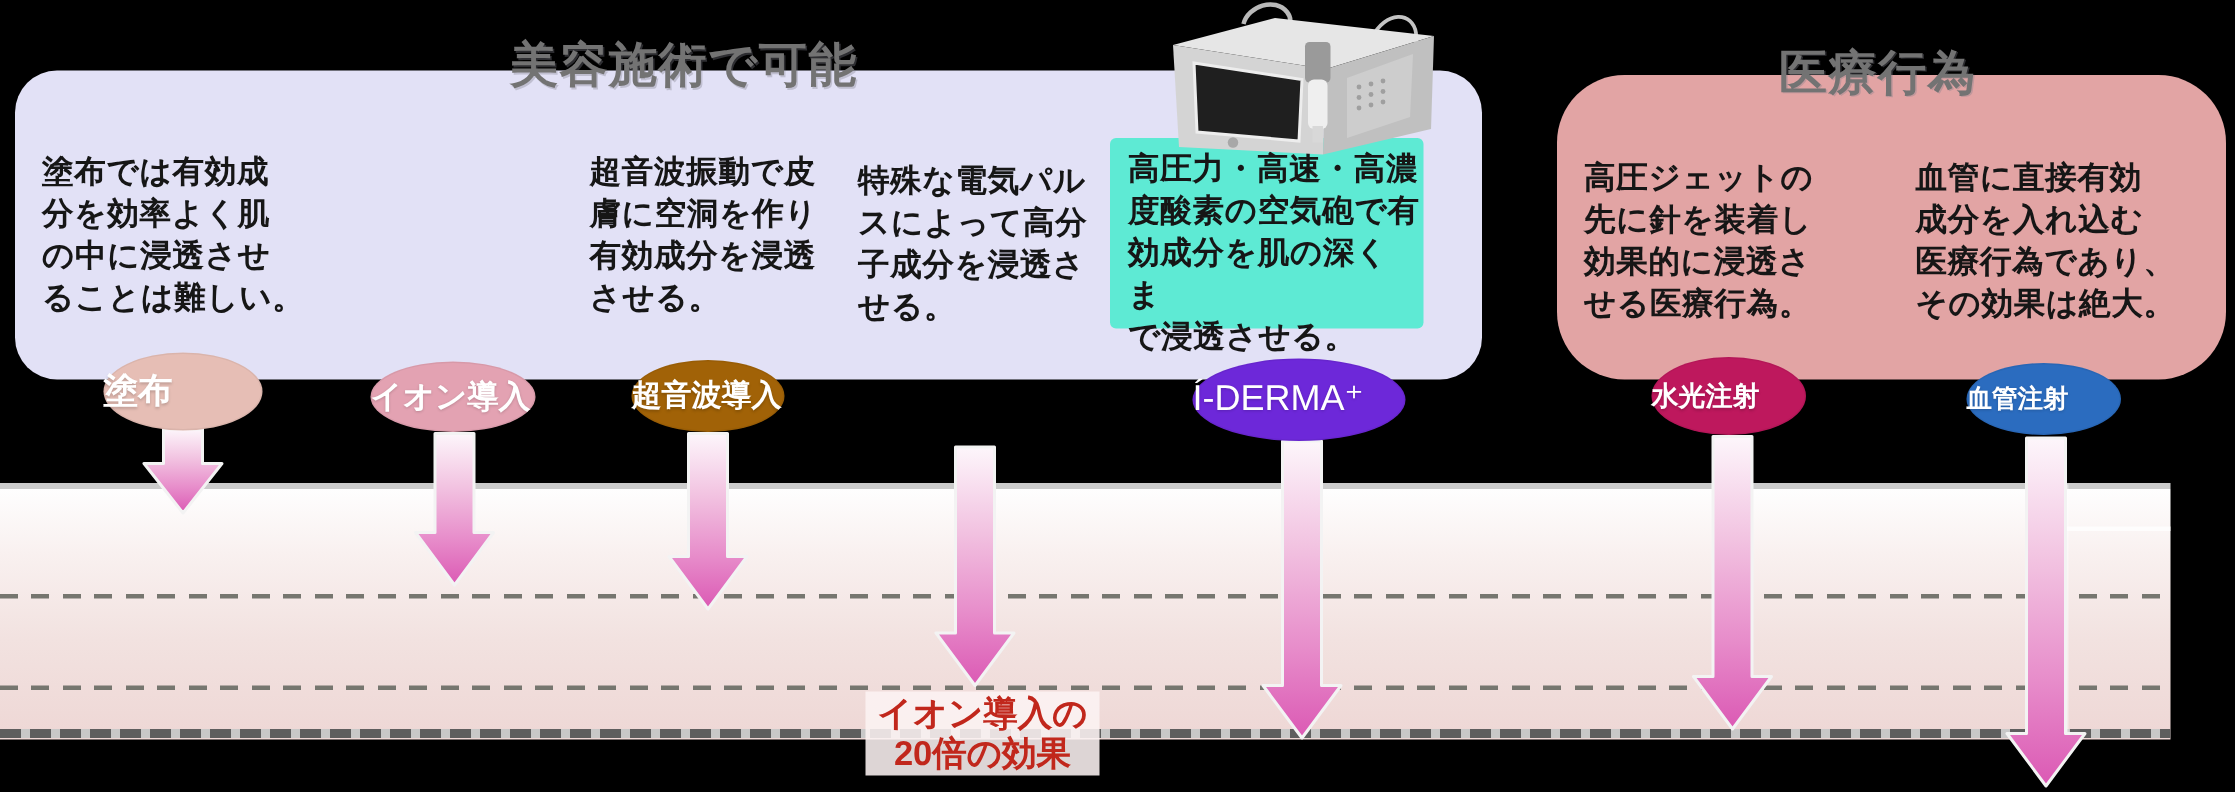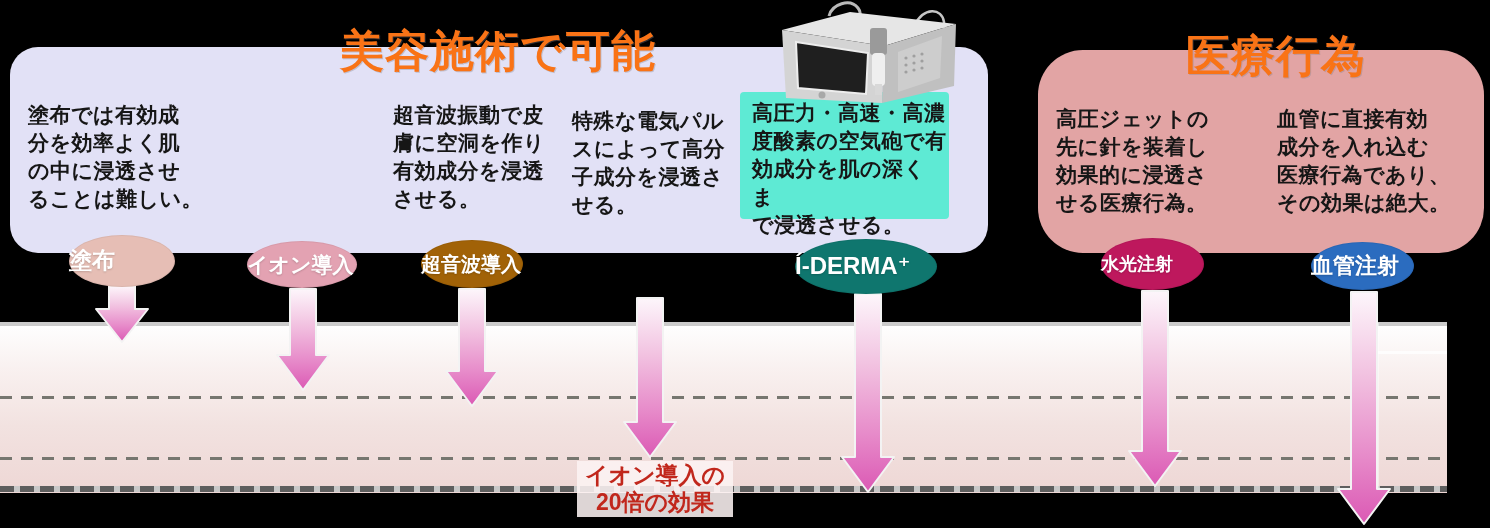--- a/index.html
+++ b/index.html
@@ -4,21 +4,21 @@
 <style>
   html,body{margin:0;padding:0;background:#000;}
   .canvas{
     position:relative;width:1490px;height:528px;overflow:hidden;
     font-family:"Liberation Sans","DejaVu Sans",sans-serif;
   }
   .panel{position:absolute;z-index:0;}
   .panel.beauty{left:10px;top:47px;width:978px;height:206px;border-radius:28px;}
   .panel.medical{left:1038px;top:50px;width:446px;height:203px;border-radius:45px;}
   .big-title{
-    position:absolute;z-index:6;font-weight:700;font-size:44px;color:#f97316;
+    position:absolute;z-index:6;font-weight:700;font-size:32px;color:#737373;
     letter-spacing:1px;white-space:nowrap;
     text-shadow:1px 1px 0 rgba(130,130,140,0.35);
   }
   .big-title.beauty{left:340px;top:22px;}
   .big-title.medical{left:1186px;top:27px;}
   .desc{
     position:absolute;z-index:2;font-size:21px;line-height:28px;font-weight:600;
     color:#161616;white-space:pre-line;letter-spacing:0.5px;
   }
   .yellow-note{
@@ -160,22 +160,22 @@
   <svg class="arrow" style="left:1126px;top:290px" width="58" height="197">
     <polygon points="16,1 42,1 42,161 55,161 29,196 3,161 16,161" fill="url(#arrowGrad)" stroke="#f3f3f3" stroke-width="2" stroke-linejoin="round"></polygon>
   </svg>
   <svg class="arrow" style="left:1335px;top:291px" width="58" height="234">
     <polygon points="16,1 42,1 42,198 55,198 29,233 3,198 16,198" fill="url(#arrowGrad)" stroke="#f3f3f3" stroke-width="2" stroke-linejoin="round"></polygon>
   </svg>
 
   <div class="oval" style="left: 69px; top: 235px; width: 106px; height: 52px; font-size: 23px; background-color: rgb(230, 190, 181);"><span>塗布</span></div>
   <div class="oval" style="left: 247px; top: 241px; width: 110px; height: 47px; font-size: 21px; background-color: rgb(227, 162, 178);"><span>イオン導入</span></div>
   <div class="oval" style="left: 421px; top: 240px; width: 102px; height: 48px; font-size: 20px; background-color: #a16207;"><span>超音波導入</span></div>
-  <div class="oval" style="left: 795px; top: 239px; width: 142px; height: 55px; font-size: 24px; font-weight: 700; background-color: #0f766e;"><span>Í-DERMA⁺</span></div>
+  <div class="oval" style="left: 795px; top: 239px; width: 142px; height: 55px; font-size: 24px; font-weight: 400; background-color: #6d28d9;"><span>Í-DERMA⁺</span></div>
   <div class="oval" style="left: 1101px; top: 238px; width: 103px; height: 52px; font-size: 18px; background-color: #be185d;"><span>水光注射</span></div>
-  <div class="oval" style="left: 1311px; top: 242px; width: 103px; height: 48px; font-size: 22px; background-color: rgb(43, 108, 191);"><span>血管注射</span></div>
+  <div class="oval" style="left: 1311px; top: 242px; width: 103px; height: 48px; font-size: 17px; background-color: rgb(43, 108, 191);"><span>血管注射</span></div>
 
   <div class="effect-note">
     <span style="color: rgb(193, 39, 28);">イオン導入の
 20倍の効果</span>
   </div>
 
 </div>
 
 </body></html>

